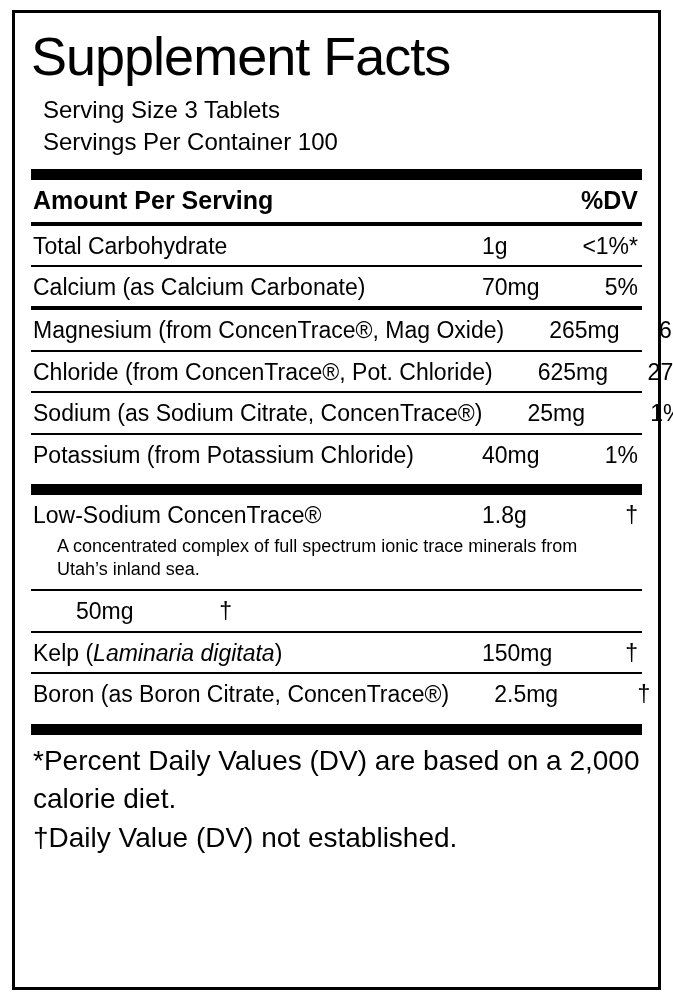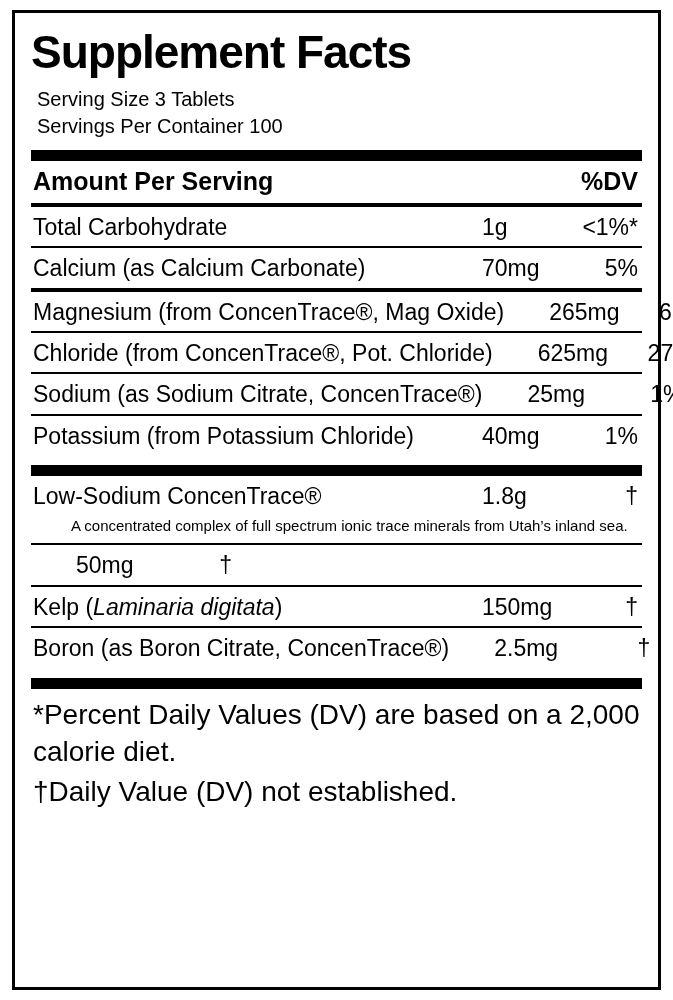--- a/index.html
+++ b/index.html
@@ -22,31 +22,31 @@
   .frame {
     box-sizing: border-box;
     border: 3px solid #000;
     width: 100%;
     height: 100%;
     padding: 14px 16px 10px 16px;
     display: flex;
     flex-direction: column;
   }
   .title {
-    font-size: 46px;
-    font-weight: bold;
+    font-size: 54px;
+    font-weight: normal;
     letter-spacing: -1px;
     line-height: 1.02;
     margin: 2px 0 10px 0;
     white-space: nowrap;
   }
   .serving-line {
-    font-size: 20px;
+    font-size: 24px;
     line-height: 1.35;
-    margin-left: 6px;
+    margin-left: 12px;
   }
   .rule-thick {
     height: 11px;
     background: #000;
     margin: 10px 0 0 0;
   }
   .rule-thin {
     height: 2px;
     background: #000;
   }
@@ -80,23 +80,23 @@
     padding-right: 4px;
   }
   .header-row {
     font-size: 25px;
     font-weight: bold;
     padding: 6px 0 7px 0;
   }
   .header-row .name { font-weight: bold; }
   .header-row .dv { font-weight: bold; }
   .desc {
-    font-size: 15px;
+    font-size: 18px;
     line-height: 1.3;
-    margin: 0 0 8px 40px;
+    margin: 0 0 8px 26px;
     max-width: 560px;
   }
   .footnote {
     font-size: 28px;
     line-height: 1.35;
     margin-left: 2px;
     padding-top: 7px;
   }
   .footnote.second { padding-top: 2px; padding-bottom: 2px; }
   i { font-style: italic; }

